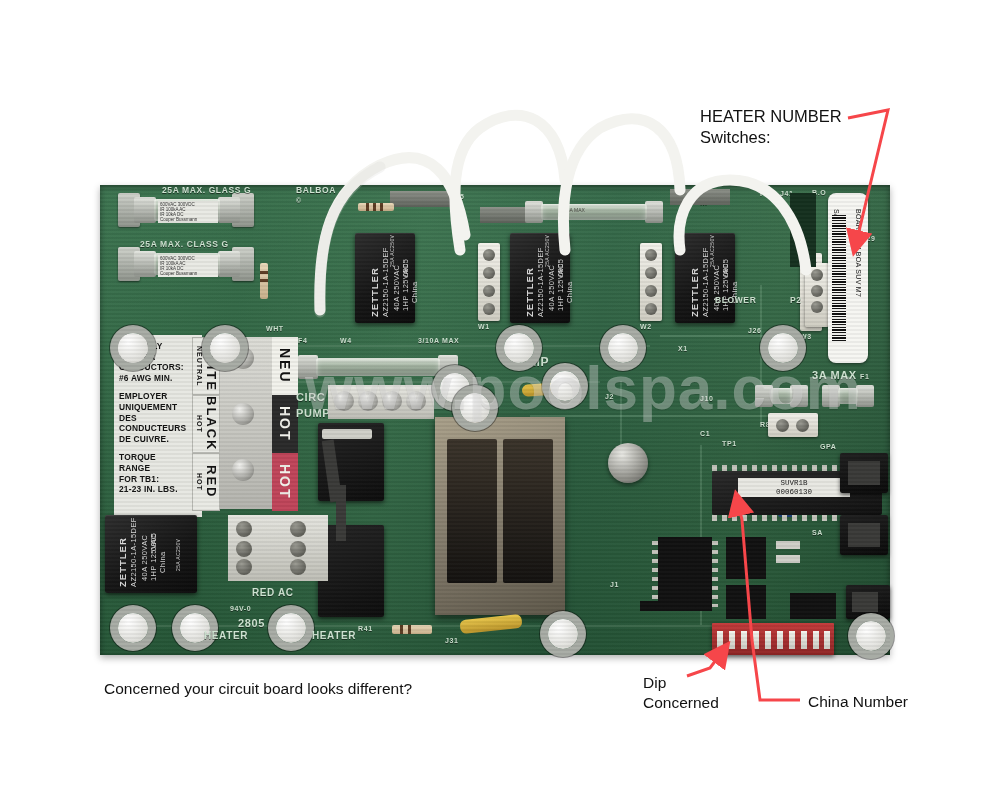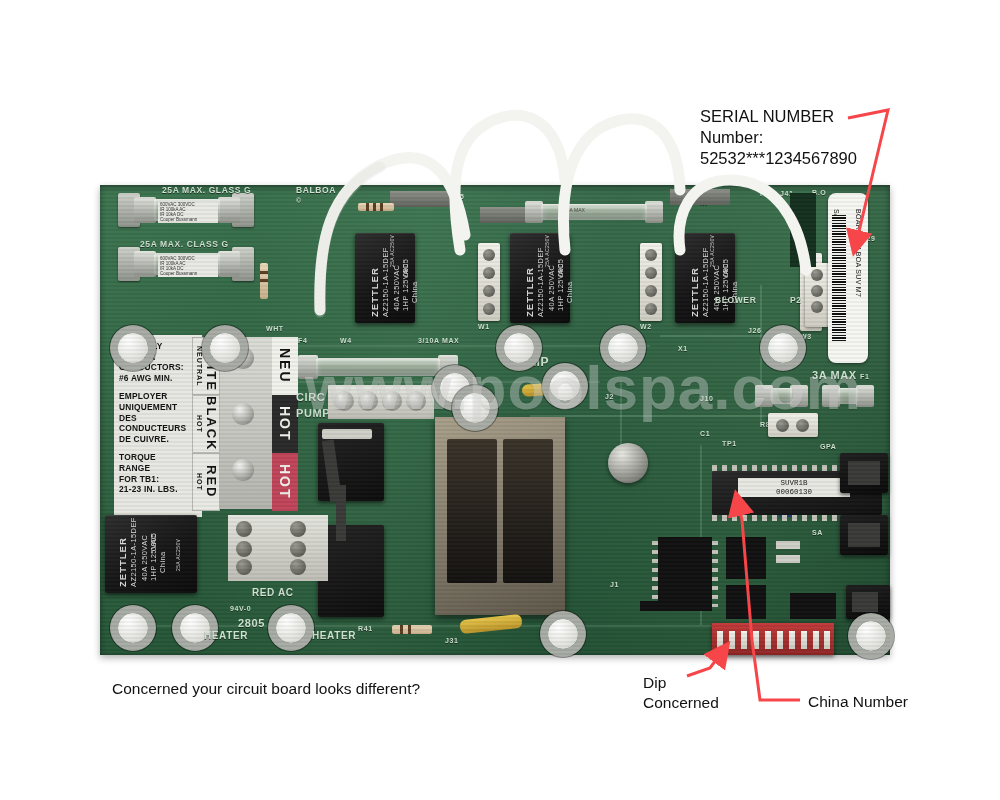--- a/index.html
+++ b/index.html
@@ -3,21 +3,21 @@
 <meta charset="utf-8">
 <style>
   html,body{margin:0;padding:0;background:#ffffff;}
   body{width:1000px;height:800px;position:relative;overflow:hidden;
        font-family:"Liberation Sans",sans-serif;color:#000;}
 
   .abs{position:absolute;}
 
   
   #annot-serial{left:700px;top:106px;width:300px;font-size:16.5px;line-height:21px;color:#111;}
-  #annot-bottom{left:112px;top:678px;font-size:15.5px;line-height:21px;color:#111;}
+  #annot-bottom{left:104px;top:678px;font-size:15.5px;line-height:21px;color:#111;}
   #annot-dip{left:643px;top:673px;font-size:15.5px;line-height:20px;color:#111;}
   #annot-chip{left:808px;top:692px;font-size:15.5px;line-height:20px;color:#111;}
 
   
   #board{left:100px;top:185px;width:790px;height:470px;
          background:
            linear-gradient(175deg,rgba(255,255,255,.07),rgba(0,0,0,.20)),
            linear-gradient(100deg,#2f6b44 0%,#2b6640 18%,#336f48 38%,#2a6340 60%,#306943 80%,#285d3b 100%);
          box-shadow:0 2px 6px rgba(0,0,0,.45) inset, 0 3px 7px rgba(0,0,0,.3);}
   #board::after{content:"";position:absolute;inset:0;
@@ -485,23 +485,22 @@
   </defs>
 
   <path d="M848,118 L888,110 L855,248" fill="none" stroke="#f6464a" stroke-width="3" marker-end="url(#ah)"></path>
 
   <path d="M687,676 L710,668 L725,648" fill="none" stroke="#f6464a" stroke-width="3" marker-end="url(#ah)"></path>
 
   <path d="M800,700 L760,700 L752,640 L742,520 L737,498" fill="none" stroke="#f6464a" stroke-width="3" marker-end="url(#ah)"></path>
 </svg>
 
 <div id="annot-serial" class="abs">
-  <div>SERIAL NUMBER</div>
-  <div>Number:</div>
-  <div>52532***1234567890</div>
+  <div>HEATER NUMBER</div>
+  <div>Switches:</div>
 </div>
 
 <div id="annot-dip" class="abs">
   <div>Dip</div>
   <div>Concerned</div>
 </div>
 
 <div id="annot-chip" class="abs">China Number</div>
 
 <div id="annot-bottom" class="abs">

